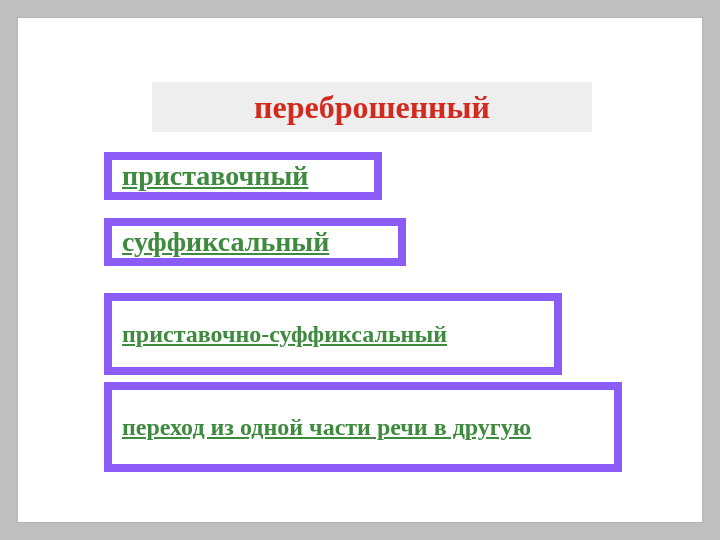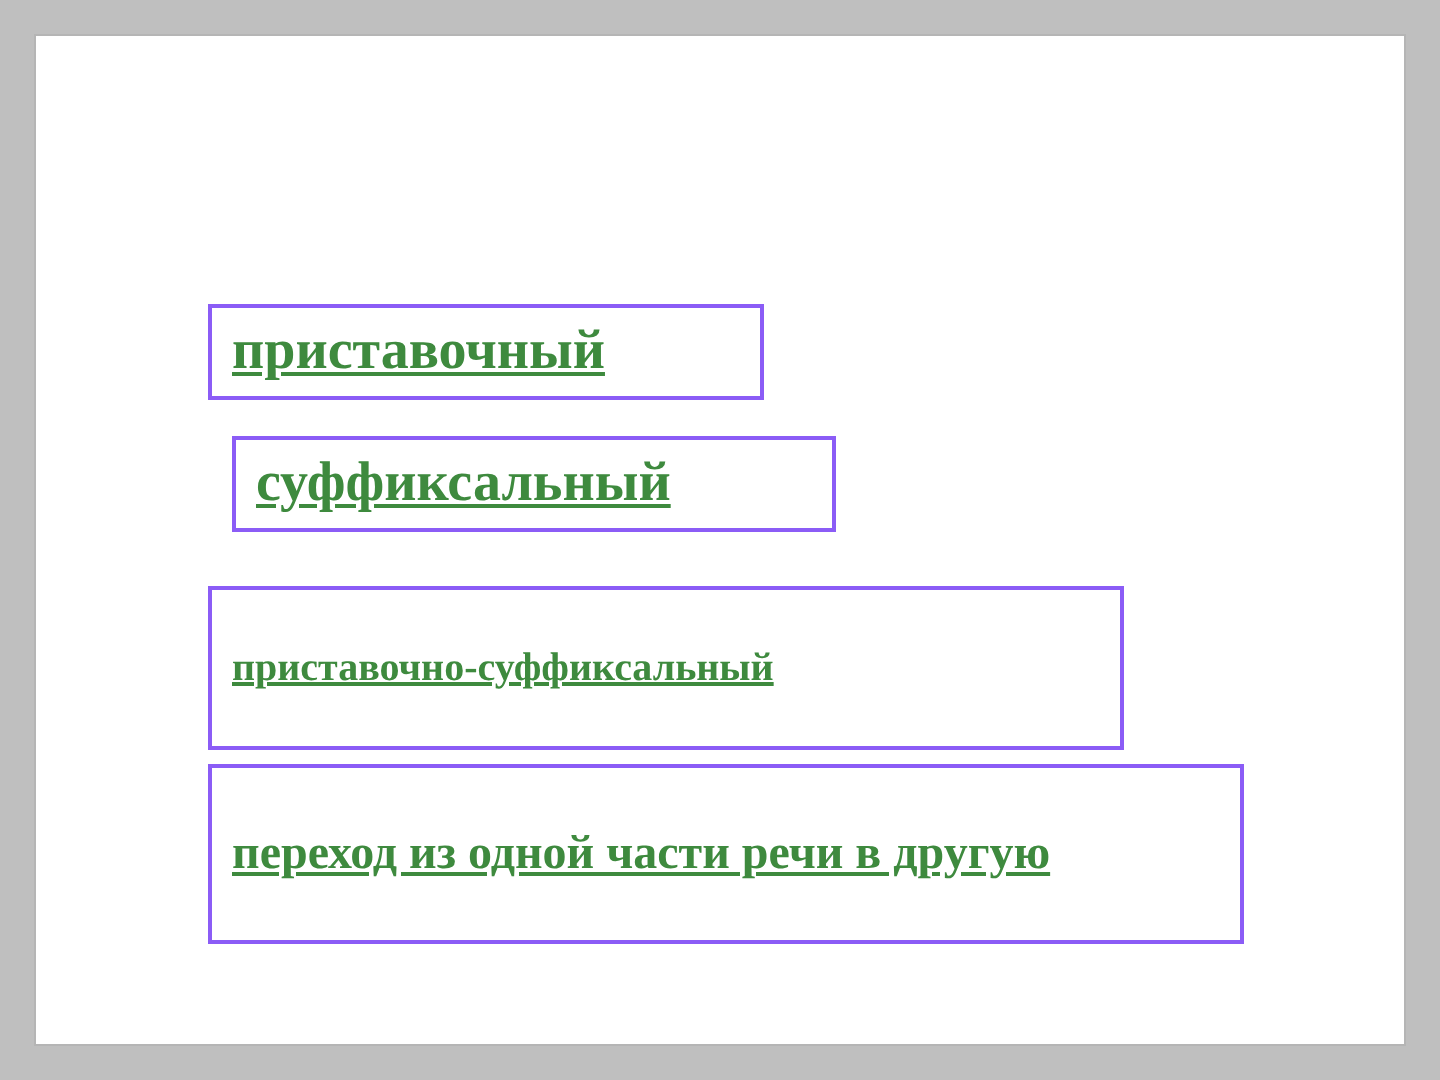--- a/index.html
+++ b/index.html
@@ -30,53 +30,56 @@
     align-items: center;
     justify-content: center;
   }
   .title-text {
     color: #d22a1f;
     font-size: 32px;
     font-weight: bold;
   }
   .option {
     position: absolute;
-    border: 2px solid #8b5cf6;
+    border: 8px solid #8b5cf6;
     background: transparent;
     box-sizing: border-box;
     display: flex;
     align-items: center;
     text-align: right;
   }
   .option-text {
     color: #3e8a3e;
     font-size: 28px;
     font-weight: bold;
     text-decoration: underline;
     padding: 4px 10px;
     line-height: 1.12;
   }
   .opt1 { left: 86px; top: 134px; width: 278px; height: 48px; }
-  .opt2 { left: 98px; top: 200px; width: 302px; height: 48px; }
+  .opt2 { left: 86px; top: 200px; width: 302px; height: 48px; }
   .opt3 { left: 86px; top: 275px; width: 458px; height: 82px; }
   .opt4 { left: 86px; top: 364px; width: 518px; height: 90px; }
   .opt3 .option-text,
   .opt4 .option-text {
     align-self: stretch;
     display: flex;
     align-items: center;
   }
-  .opt3 .option-text { font-size: 20px; text-decoration: underline; }
+  .opt3 .option-text { font-size: 24px; text-decoration: underline; }
   .opt4 .option-text { font-size: 24px; }
 </style>
 </head>
 <body>
 
 <div class="slide">
 
+  <div class="title-box">
+    <span class="title-text">переброшенный</span>
+  </div>
 
   <div class="option opt1">
     <span class="option-text">приставочный</span>
   </div>
 
   <div class="option opt2">
     <span class="option-text">суффиксальный</span>
   </div>
 
   <div class="option opt3">

